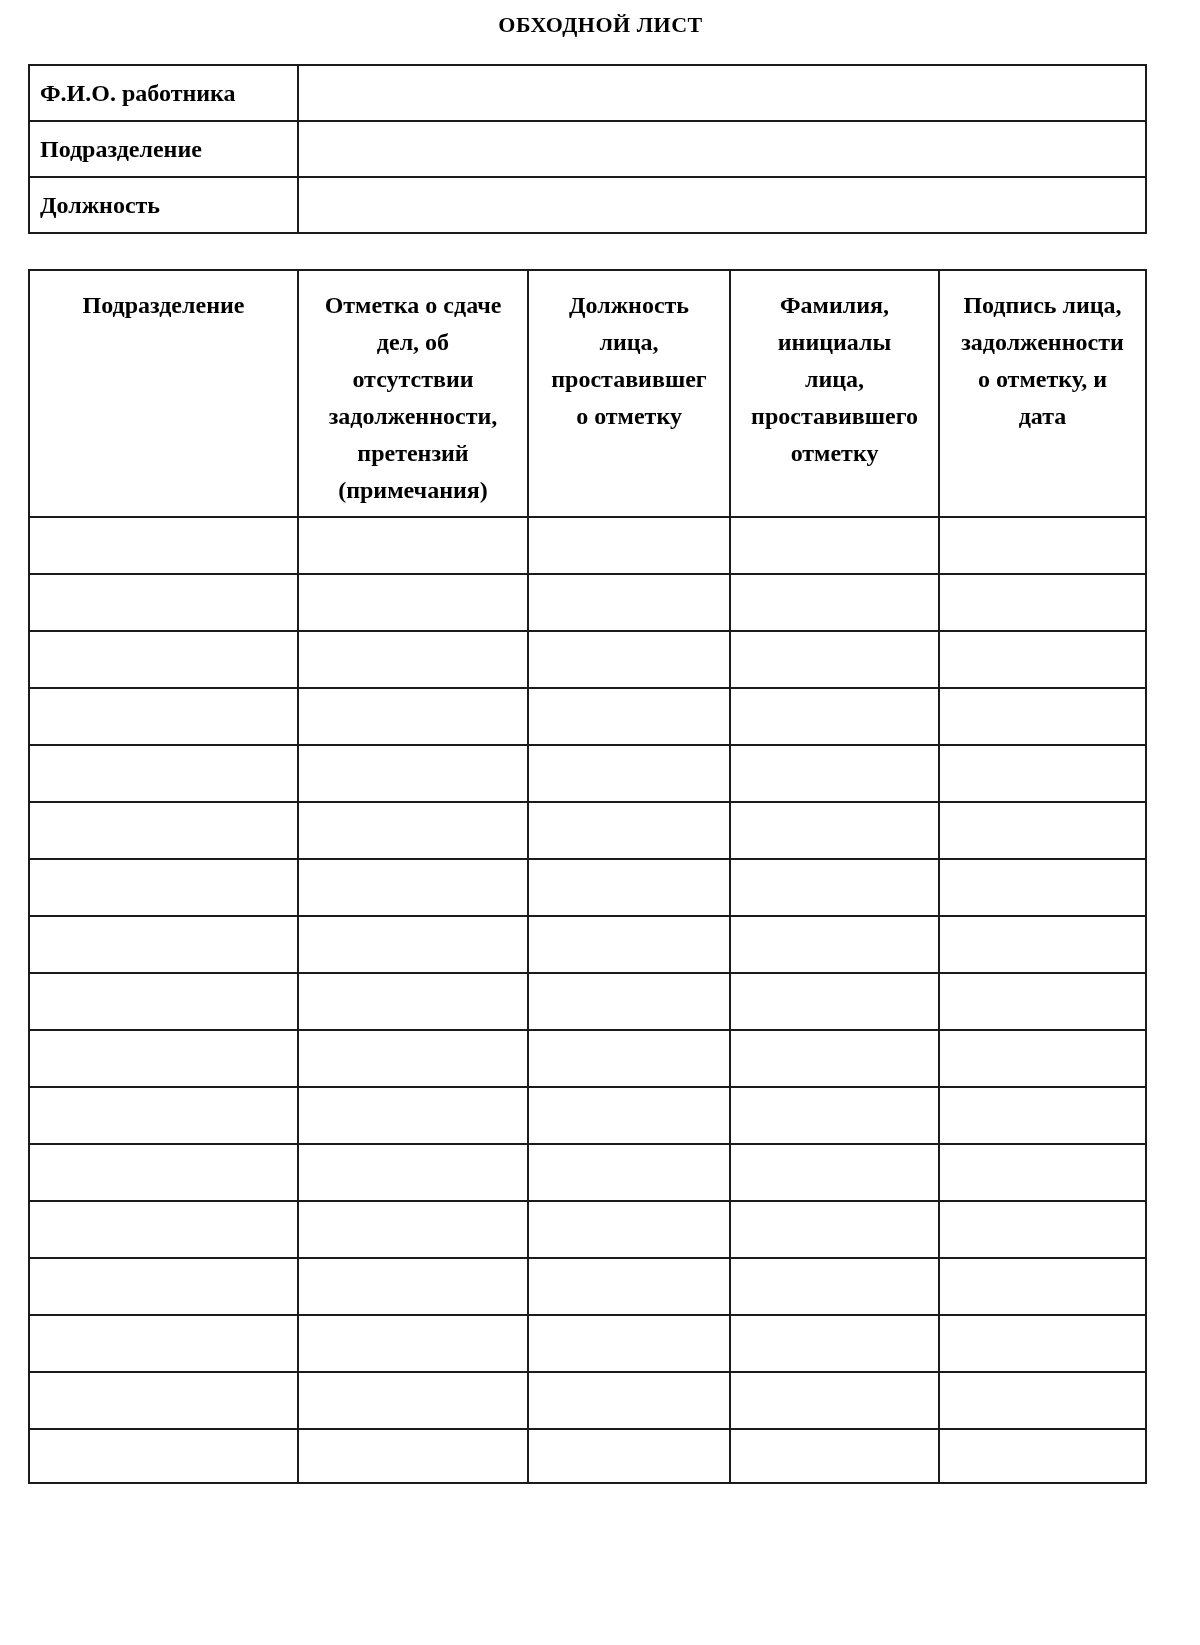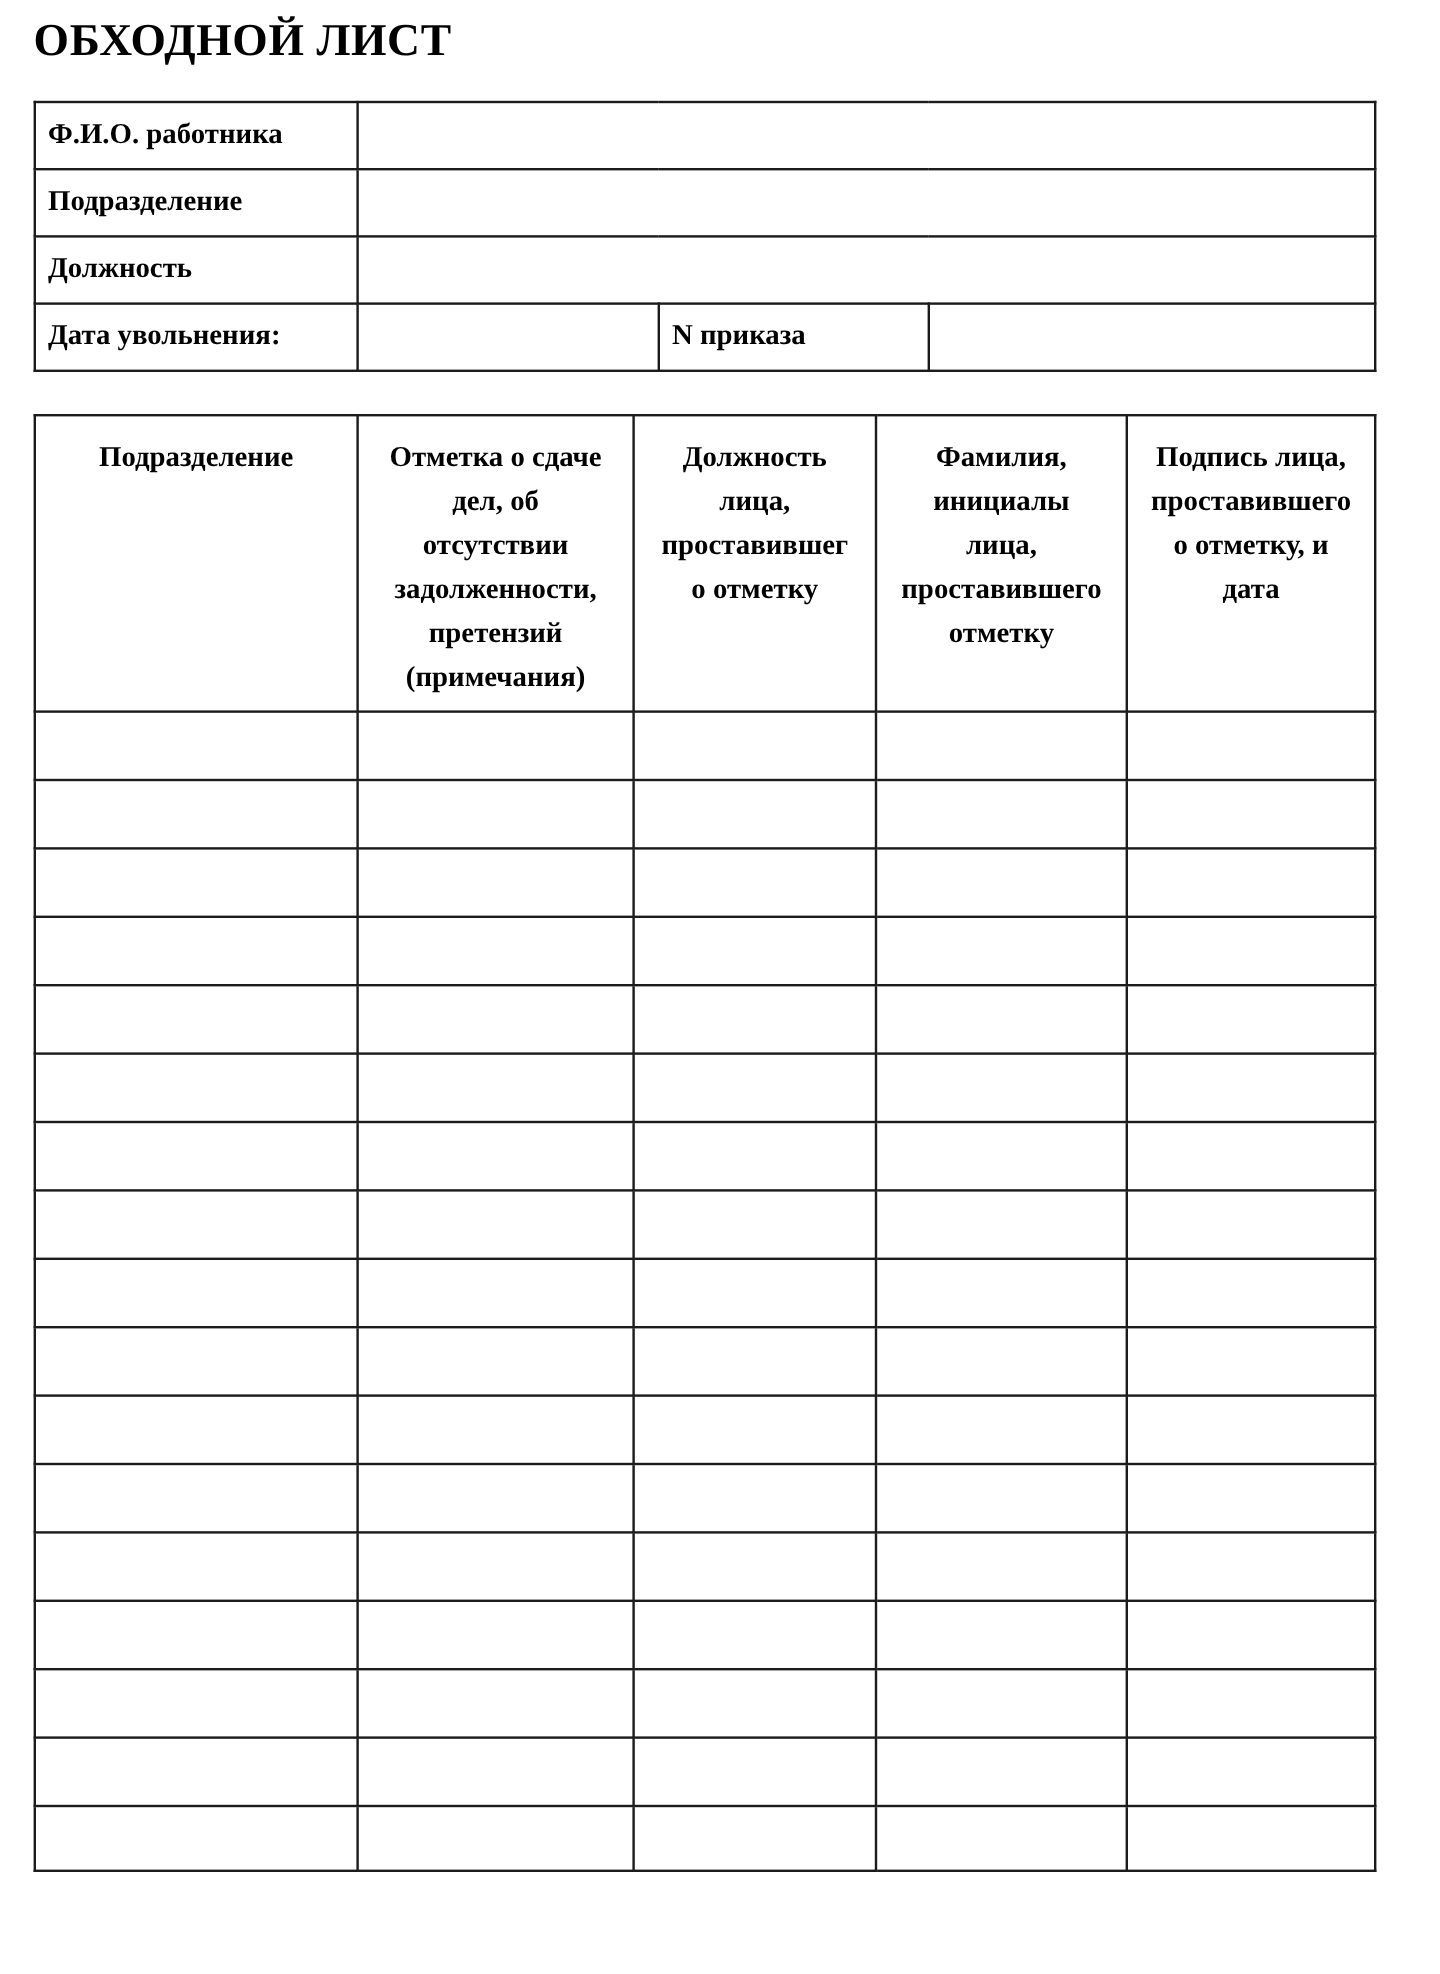--- a/index.html
+++ b/index.html
@@ -13,23 +13,23 @@
     width: 1200px;
     height: 1645px;
     overflow: hidden;
   }
   .page {
     padding: 8px 27px 0 28px;
     box-sizing: border-box;
     width: 1200px;
   }
   .doc-title {
-    font-size: 38px;
+    font-size: 22px;
     font-weight: bold;
-    text-align: left;
+    text-align: center;
     margin: 4px 0 0 0;
     line-height: 1.2;
     letter-spacing: 0.5px;
   }
   table {
     border-collapse: collapse;
     table-layout: fixed;
     width: 1117px;
     padding-left: 20px;
   }
@@ -90,26 +90,20 @@
         <td>Ф.И.О. работника</td>
         <td colspan="3"></td>
       </tr>
       <tr>
         <td>Подразделение</td>
         <td colspan="3"></td>
       </tr>
       <tr>
         <td>Должность</td>
         <td colspan="3"></td>
-      </tr>
-      <tr>
-        <td>Дата увольнения:</td>
-        <td></td>
-        <td>N приказа</td>
-        <td></td>
       </tr>
     </tbody>
   </table>
 
   <table class="clearance-table">
     <colgroup>
       <col style="width:269px">
       <col style="width:230px">
       <col style="width:202px">
       <col style="width:209px">
@@ -127,21 +121,21 @@
         <th>Должность
 лица,
 проставившег
 о отметку</th>
         <th>Фамилия,
 инициалы
 лица,
 проставившего
 отметку</th>
         <th>Подпись лица,
-проставившего
+задолженности
 о отметку, и
 дата</th>
       </tr>
     </thead>
     <tbody>
       <tr>
         <td class="empty-cell"></td>
         <td class="empty-cell"></td>
         <td class="empty-cell"></td>
         <td class="empty-cell"></td>

